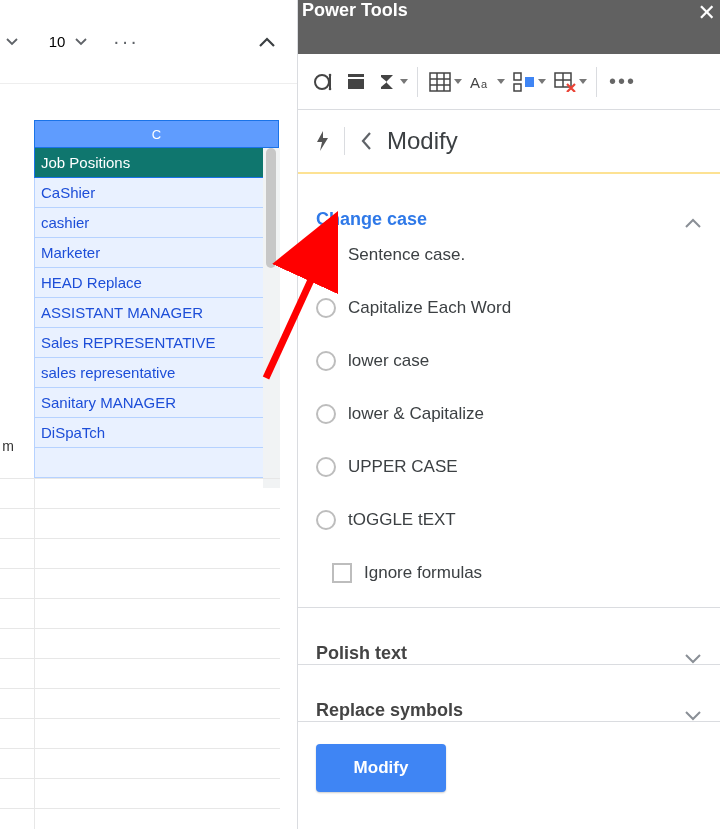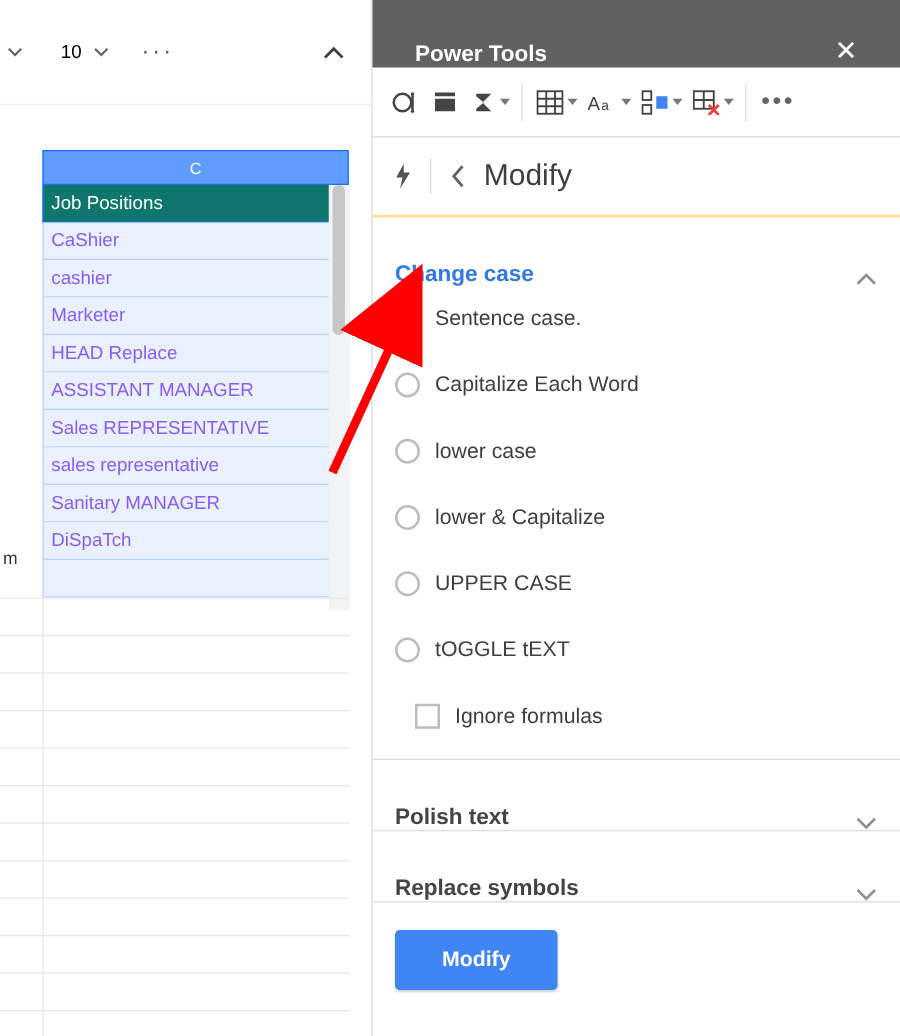--- a/index.html
+++ b/index.html
@@ -18,32 +18,32 @@
 
   
   .sheet-area { position: absolute; left: 0; top: 120px; width: 297px; height: 709px; background: #fff; }
   .grid { position: absolute; left: 0; top: 0; width: 280px; }
   .col-b-hint { position: absolute; left: 0; top: 316px; width: 14px; height: 20px; color:#333; font-size:14px; display:flex; align-items:center; justify-content:flex-end; }
   .col-header { position: absolute; left: 34px; top: 0; width: 245px; height: 28px;
     background: #5f9cfe; border: 1px solid #1a73e8; color: #fff; font-size: 13px;
     display: flex; align-items: center; justify-content: center; }
   .cell-area { position: absolute; left: 34px; top: 28px; width: 245px; }
   .cell { height: 30px; border: 1px solid #b6d2ff; border-top: none; background: #e9f1ff;
-    color:#8b5cf6; font-size: 15px; display:flex; align-items:center; padding-left:6px; }
+    color:#1d4ed8; font-size: 15px; display:flex; align-items:center; padding-left:6px; }
   .cell.header { background: #0f766e; color: #fff; font-weight: normal; border-color:#1a73e8; }
   .cell.empty { background: #e9f1ff; }
   .grid-plain { position:absolute; left:0; top: 358px; width:280px; }
   .grid-plain .row { height: 30px; border-top:1px solid #e7e7e7; }
   .left-col-line { position:absolute; left:34px; top:358px; width:1px; height: 360px; background:#e7e7e7; }
   .sheet-scroll { position:absolute; right:0; top:28px; width:17px; height:340px; background:#f1f3f4; }
   .sheet-scroll .thumb { position:absolute; top:0; left:3px; width:10px; height:120px; background:#c7c7c7; border-radius:5px; }
 
   
   .sidebar { position: absolute; left: 297px; top: 0; width: 423px; height: 829px; background: #fff; border-left:1px solid #dadce0; }
-  .sb-hdr { height: 54px; background: #616161; display:flex; align-items:flex-end; padding: 0 34px; color:#fff; }
+  .sb-hdr { height: 54px; background: #616161; display:flex; align-items:flex-start; padding: 0 4px; color:#fff; }
   .sb-title { font-size: 18px; font-weight: 600; flex:1; }
   .sb-close { font-size: 22px; cursor:pointer; }
 
   .pt-toolbar { height: 56px; width: 100%; display:flex; align-items:center; padding: 0 10px; gap: 0; border-bottom: 1px solid #dadce0; }
   .pt-btn { height: 34px; display:flex; align-items:center; justify-content:center; color:#444; position:relative; padding: 0 5px; }
   .pt-btn.wdd { padding-right: 14px; }
   .pt-btn .dd-arrow { position:absolute; right:3px; top: 14px; width:0; height:0; border-left:4px solid transparent; border-right:4px solid transparent; border-top:5px solid #777; }
   .pt-sep { width:1px; height: 30px; background:#dadce0; margin: 0 6px; }
   .pt-more { font-size:20px; letter-spacing:2px; color:#666; padding: 0 6px; }
 

